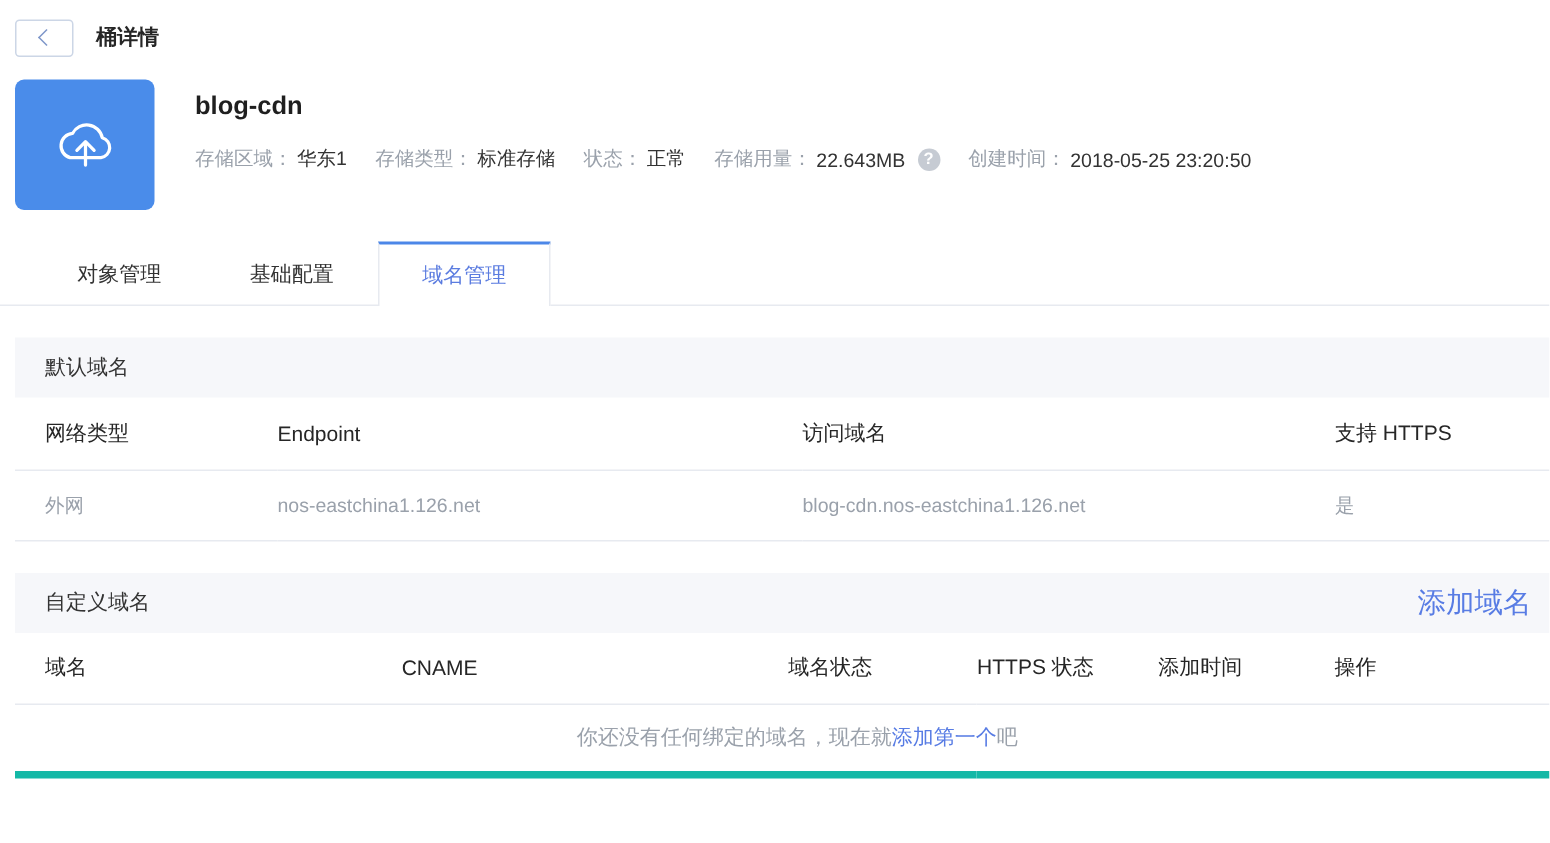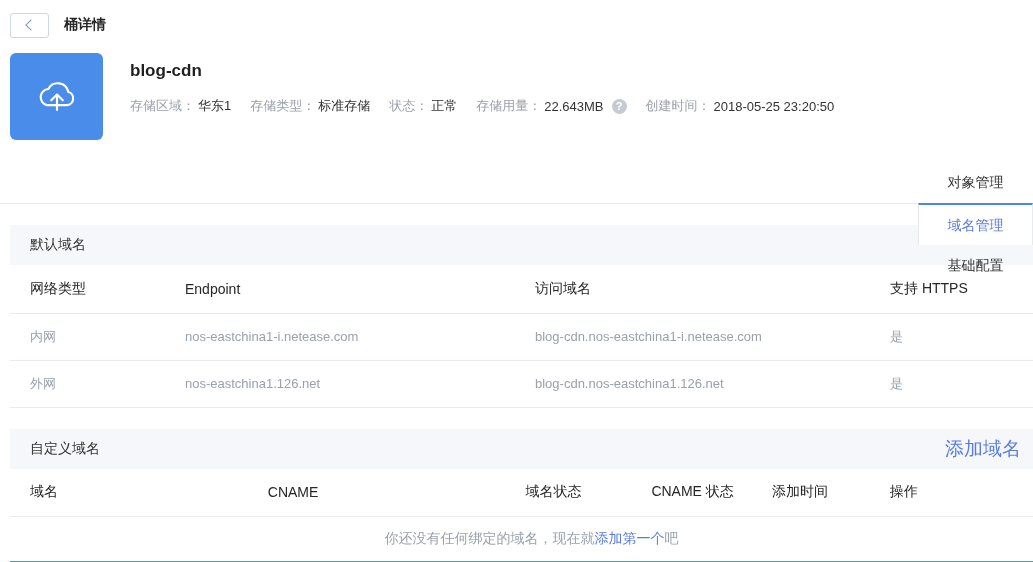--- a/index.html
+++ b/index.html
@@ -27,21 +27,21 @@
     display:flex;align-items:center;justify-content:center;flex:none;}
   .bucket-meta{padding:8px 0 0 27px;}
   .bucket-name{font-size:17px;font-weight:bold;color:#1f1f1f;margin-bottom:16px;}
   .info-row{display:flex;align-items:flex-end;font-size:13px;white-space:nowrap;}
   .info-item{margin-right:19px;display:flex;align-items:center;}
   .info-item .lbl{color:var(--text-gray);}
   .info-item .val{color:#333;margin-left:3px;}
   .help{width:15px;height:15px;border-radius:50%;background:#c6cbd3;color:#fff;font-size:11px;
     line-height:15px;text-align:center;margin-left:8px;cursor:pointer;font-weight:bold;}
   
-  .tabs{display:flex;align-items:flex-end;margin-top:21px;padding-left:22px;border-bottom:1px solid var(--border);height:43px;flex-direction:column;}
+  .tabs{display:flex;align-items:flex-end;margin-top:21px;padding-left:22px;border-bottom:1px solid var(--border);height:43px;}
   .tab{width:115px;height:42px;line-height:42px;text-align:center;font-size:14px;color:#333;cursor:pointer;}
   .tab.active{color:#5b7ce0;background:#fff;border:1px solid var(--border);border-top:2px solid var(--accent);
     border-bottom:none;height:43px;line-height:40px;margin-bottom:-1px;position:relative;z-index:2;}
   
   .content{margin-left:10px;width:1023px;}
   .section-bar{height:40px;background:var(--section-bg);display:flex;align-items:center;
     padding:0 12px 0 20px;font-size:14px;color:#333;margin-top:21px;}
   .section-bar .spacer{flex:1;}
   .add-link{color:var(--link);font-size:19px;cursor:pointer;text-decoration:none;}
   
@@ -94,22 +94,22 @@
       <span class="info-item">
         <span class="lbl">创建时间：</span>
         <span class="val">2018-05-25 23:20:50</span>
       </span>
     </div>
   </div>
 </div>
 
 <div class="tabs">
   <div class="tab">对象管理</div>
+  <div class="tab">基础配置</div>
   <div class="tab active">域名管理</div>
-  <div class="tab">基础配置</div>
 </div>
 
 <div class="content">
 
   <div class="section-bar">
     <span>默认域名</span>
   </div>
 
   <table>
     <colgroup>
@@ -120,26 +120,20 @@
       </colgroup>
     <thead>
       <tr>
         <th>网络类型</th>
         <th>Endpoint</th>
         <th>访问域名</th>
         <th>支持 HTTPS</th>
       </tr>
     </thead>
     <tbody>
-      <tr>
-        <td>内网</td>
-        <td>nos-eastchina1-i.netease.com</td>
-        <td>blog-cdn.nos-eastchina1-i.netease.com</td>
-        <td>是</td>
-      </tr>
       <tr>
         <td>外网</td>
         <td>nos-eastchina1.126.net</td>
         <td>blog-cdn.nos-eastchina1.126.net</td>
         <td>是</td>
       </tr>
     </tbody>
   </table>
 
   <div class="section-bar">
@@ -155,21 +149,21 @@
         <col style="width:123px">
         <col style="width:118px">
         <col style="width:115px">
         <col style="width:140px">
       </colgroup>
     <thead>
       <tr>
         <th>域名</th>
         <th>CNAME</th>
         <th>域名状态</th>
-        <th>CNAME 状态</th>
+        <th>HTTPS 状态</th>
         <th>添加时间</th>
         <th>操作</th>
       </tr>
     </thead>
     <tbody>
       <tr>
         <td class="empty-cell" colspan="6">
           <span>你还没有任何绑定的域名，现在就</span><span class="inline-link">添加第一个</span><span>吧</span>
         </td>
       </tr>

